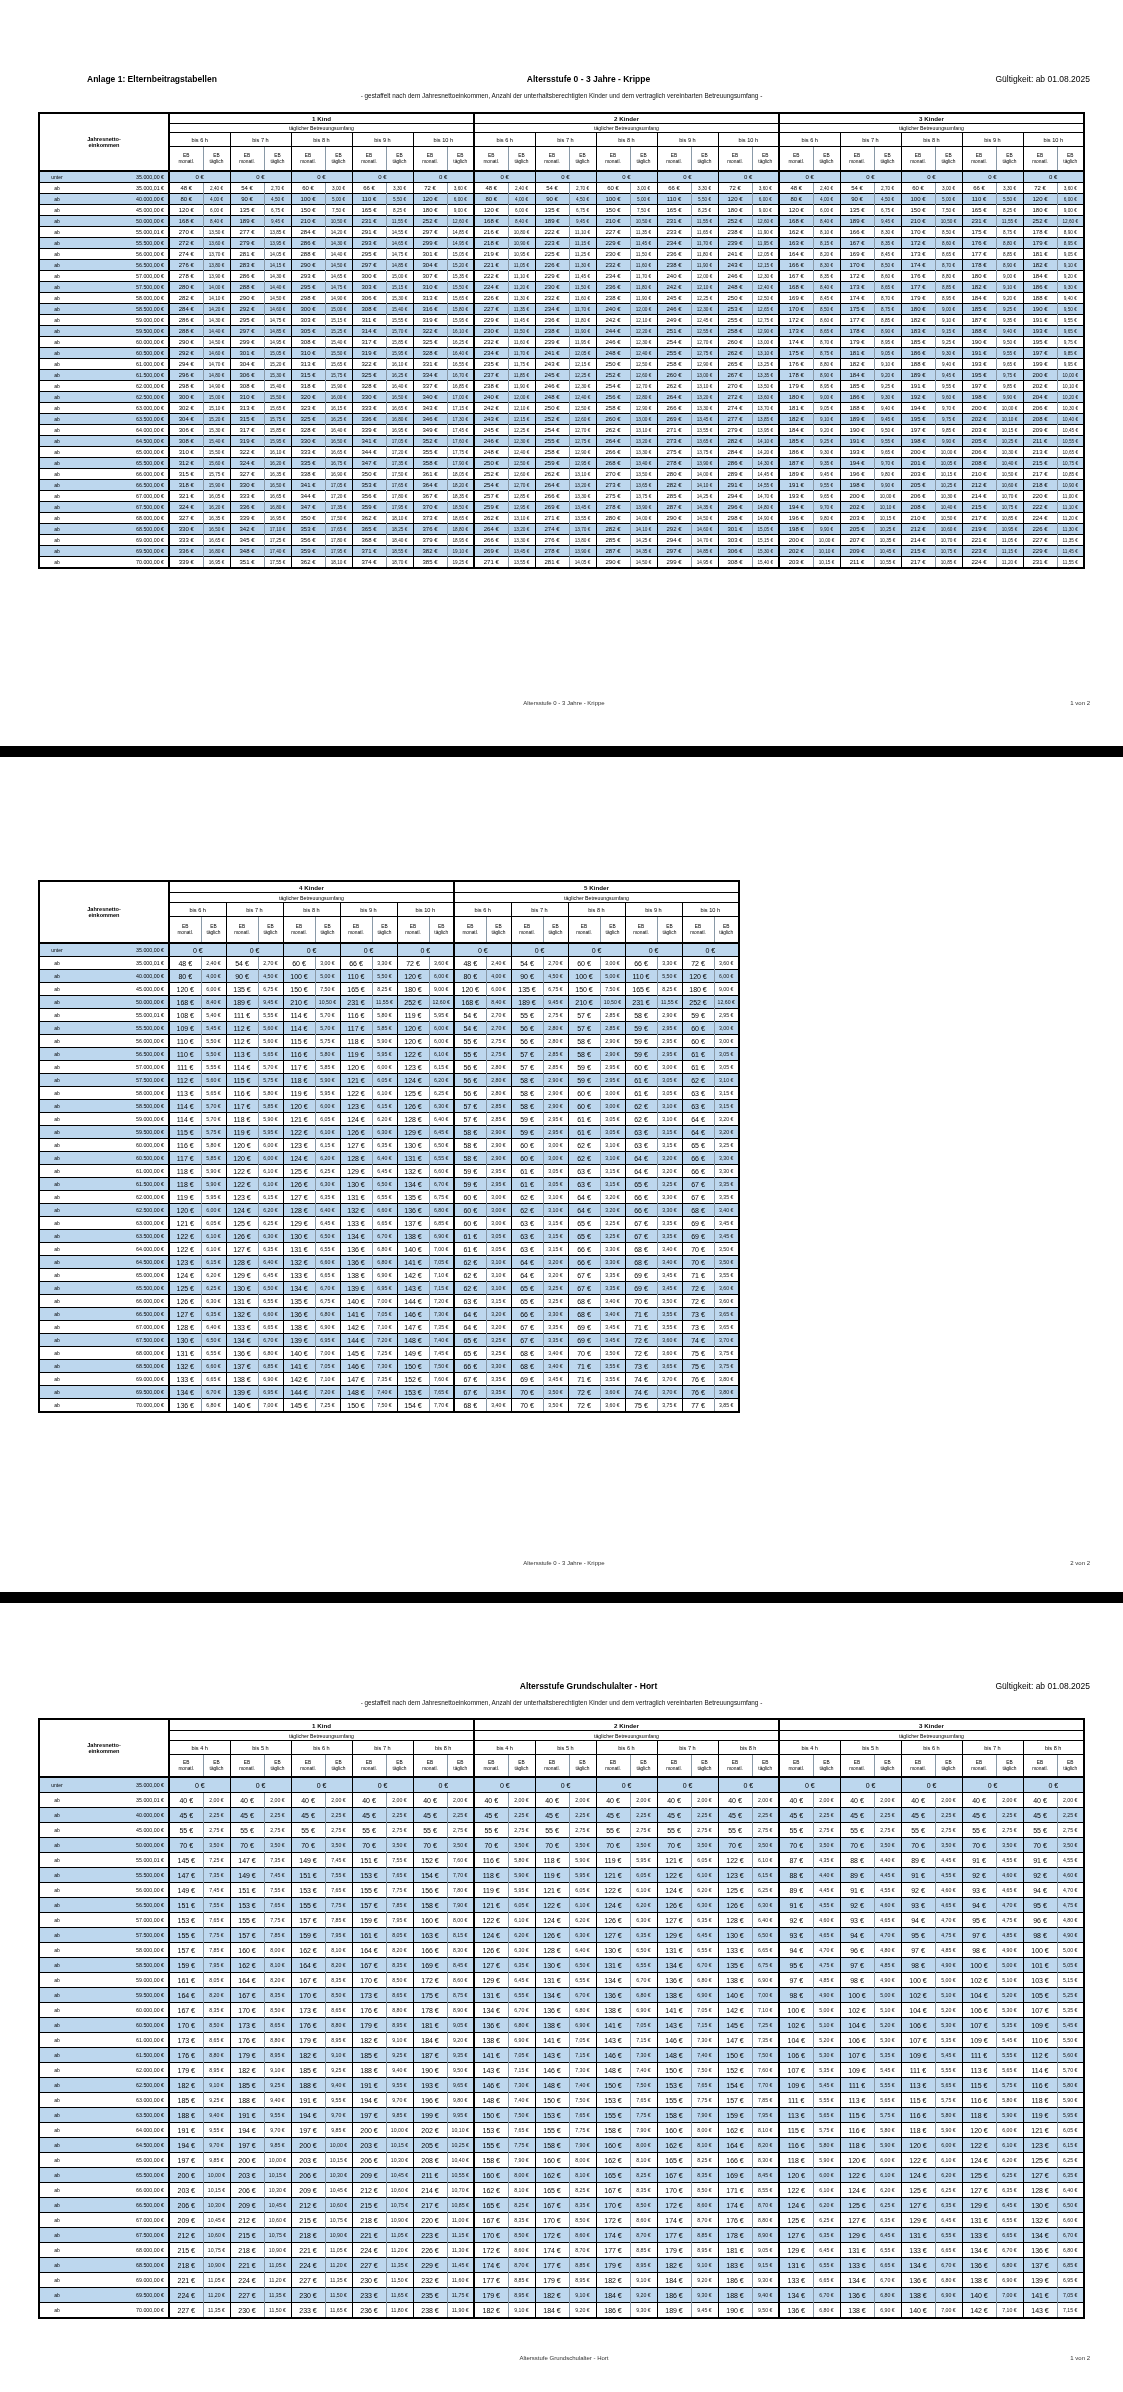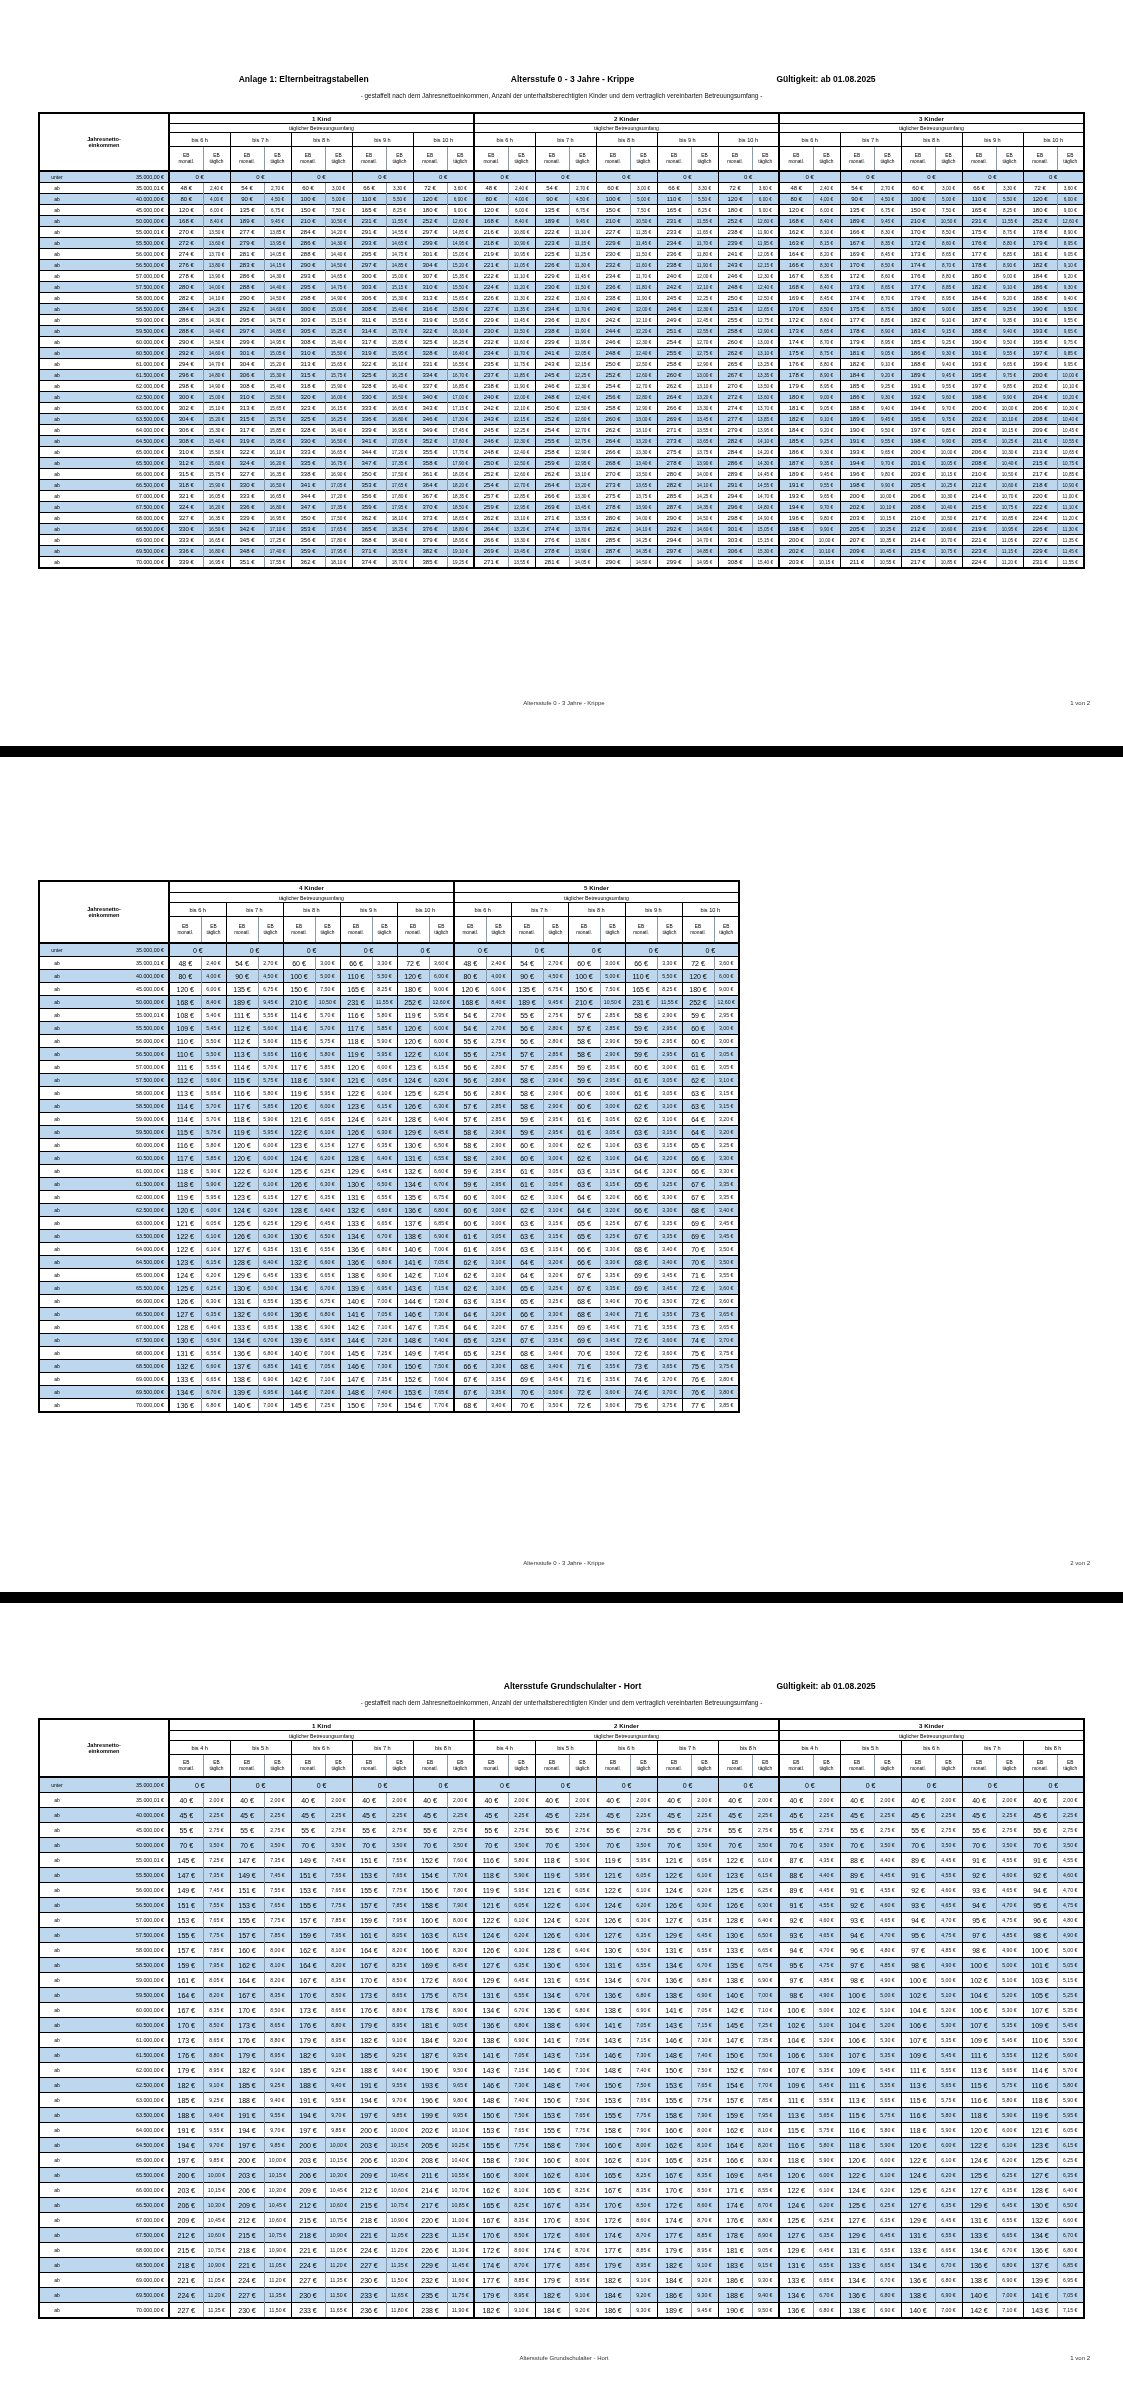--- a/index.html
+++ b/index.html
@@ -1,22 +1,22 @@
 <!DOCTYPE html>
 <html><head>
 <meta charset="utf-8">
 <style>
   html,body{margin:0;padding:0;background:#fff;}
   body{width:1123px;height:2392px;position:relative;font-family:"Liberation Sans",sans-serif;color:#000;}
   .page{position:absolute;left:0;width:1123px;background:#fff;overflow:hidden;}
   .page-sep{position:absolute;left:0;width:1123px;height:11px;background:#000;}
   .doc-header{position:absolute;left:55px;right:33px;display:flex;align-items:baseline;}
-  .doc-header .h-left{flex:1;text-align:right;font-weight:bold;font-size:8.5px;}
+  .doc-header .h-left{flex:1;text-align:left;font-weight:bold;font-size:8.5px;margin-left:32px;}
   .doc-header .h-center{flex:1.3;text-align:center;font-weight:bold;font-size:8.5px;}
-  .doc-header .h-right{flex:1;font-weight:bold;font-size:8.5px;}
+  .doc-header .h-right{flex:1;text-align:right;font-weight:normal;font-size:8.5px;}
   .doc-subtitle{position:absolute;left:0;width:1123px;text-align:center;font-size:6.4px;color:#111;}
   .doc-footer{position:absolute;left:38px;right:33px;font-size:6px;color:#333;}
   .doc-footer .f-center{position:absolute;left:0;right:0;text-align:center;}
   .doc-footer .f-right{position:absolute;right:0;}
   table{border-collapse:collapse;table-layout:fixed;border:2px solid #000;position:absolute;left:38px;background:#fff;}
   th,td{padding:0;margin:0;text-align:center;vertical-align:middle;overflow:hidden;white-space:nowrap;
         border-top:1px solid #000;border-left:1px solid #000;}
   thead th{background:#fff;font-weight:normal;}
   th.inc-h{font-weight:bold;font-size:5.6px;white-space:pre-line;border-right:2px solid #000;}
   th.g-label{font-weight:bold;font-size:6.2px;}

